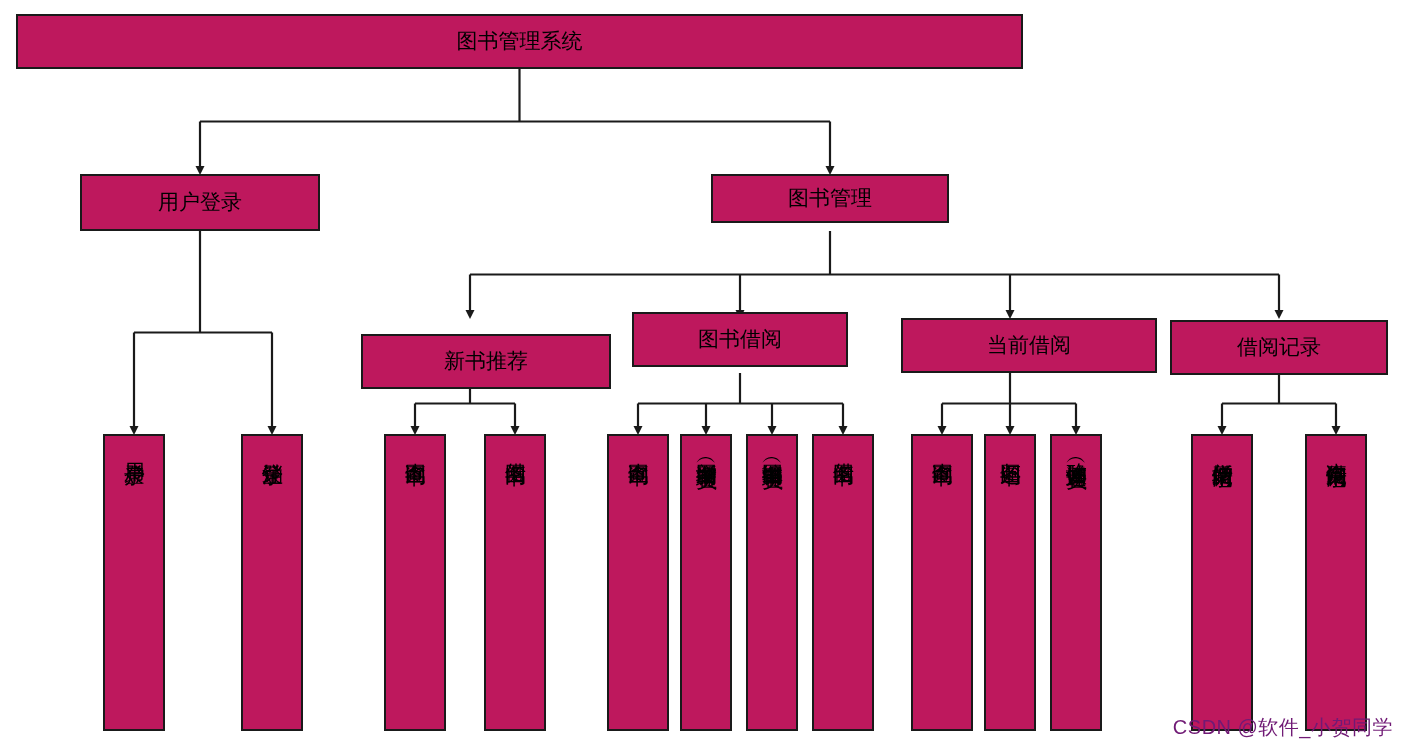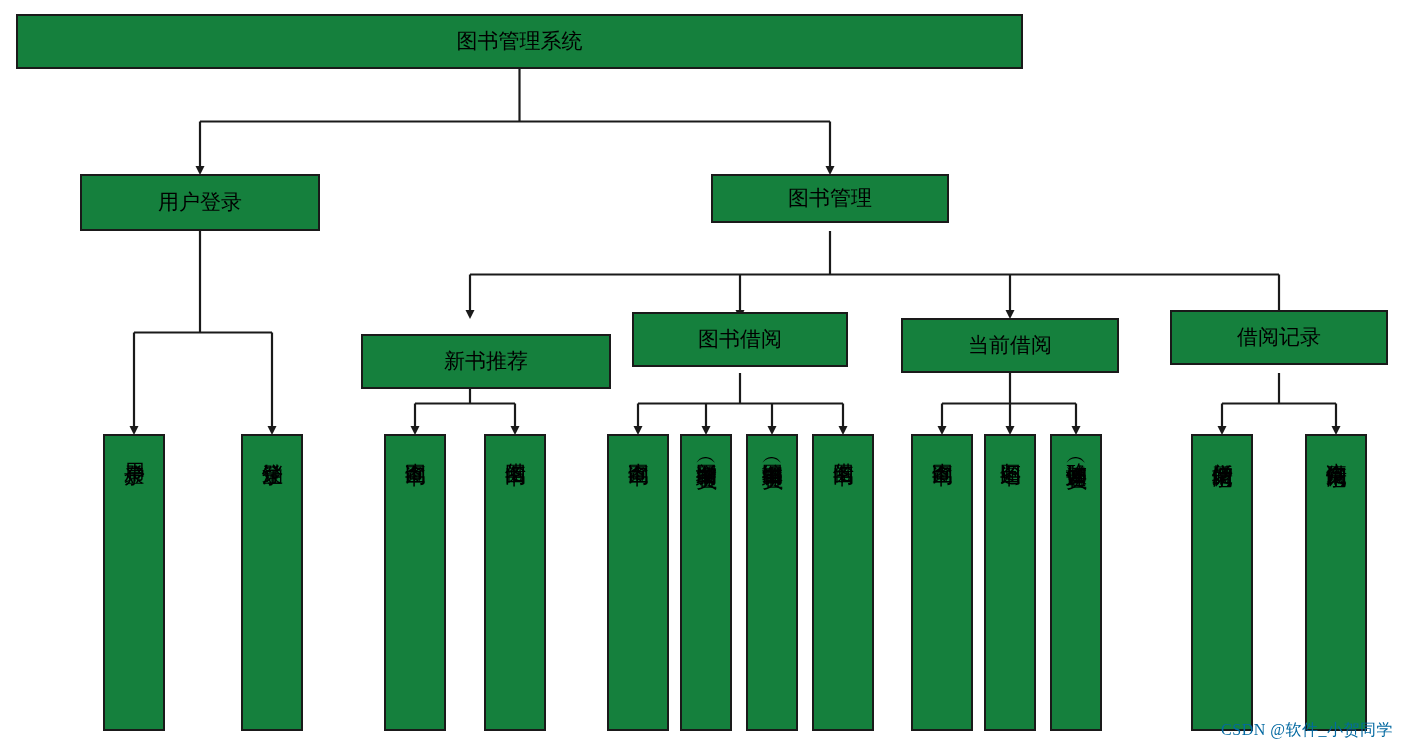--- a/index.html
+++ b/index.html
@@ -23,21 +23,21 @@
     left: 0;
     top: 0;
     width: 1405px;
     height: 747px;
     pointer-events: none;
   }
   .node {
     position: absolute;
     box-sizing: border-box;
     border: 2px solid #1a1a1a;
-    background: #15803d;
+    background: #be185d;
     display: flex;
     align-items: center;
     justify-content: center;
     text-align: left;
     font-size: 21px;
     line-height: 1.18;
     color: #000000;
   }
   .node.vertical {
     writing-mode: vertical-rl;
@@ -46,24 +46,23 @@
     padding: 10px 0;
     justify-content: flex-start;
   }
   .node.vertical > span {
     display: block;
   }
   .watermark {
     position: absolute;
     right: 12px;
     bottom: 6px;
-    font-size: 16px;
-    color: #0369a1;
+    font-size: 20px;
+    color: #701a75;
     letter-spacing: 0.5px;
-    font-family: Liberation Serif, serif;
   }
 </style>
 </head>
 <body>
 
 <div id="stage">
   <svg id="edges" viewBox="0 0 1405 747">
     <defs>
       <marker id="arrow" markerWidth="10" markerHeight="10" refX="6" refY="4.5" orient="auto" markerUnits="userSpaceOnUse">
         <path d="M0,0 L9,4.5 L0,9 z" fill="#1a1a1a"></path>
@@ -115,24 +114,24 @@
       </div>
       <div class="node" style="left: 711px; top: 174px; width: 238px; height: 49px;">
         <span>图书管理</span>
       </div>
       <div class="node" style="left: 361px; top: 334px; width: 250px; height: 55px;">
         <span>新书推荐</span>
       </div>
       <div class="node" style="left: 632px; top: 312px; width: 216px; height: 55px;">
         <span>图书借阅</span>
       </div>
-      <div class="node" style="left: 901px; top: 318px; width: 218px; height: 55px;">
+      <div class="node" style="left: 901px; top: 318px; width: 256px; height: 55px;">
         <span>当前借阅</span>
       </div>
-      <div class="node" style="left: 1170px; top: 310px; width: 218px; height: 55px;">
+      <div class="node" style="left: 1170px; top: 320px; width: 218px; height: 55px;">
         <span>借阅记录</span>
       </div>
       <div class="node vertical" style="left: 103px; top: 434px; width: 62px; height: 297px;">
         <span>用户登录</span>
       </div>
       <div class="node vertical" style="left: 241px; top: 434px; width: 62px; height: 297px;">
         <span>注销登录</span>
       </div>
       <div class="node vertical" style="left: 384px; top: 434px; width: 62px; height: 297px;">
         <span>查询图书</span>

